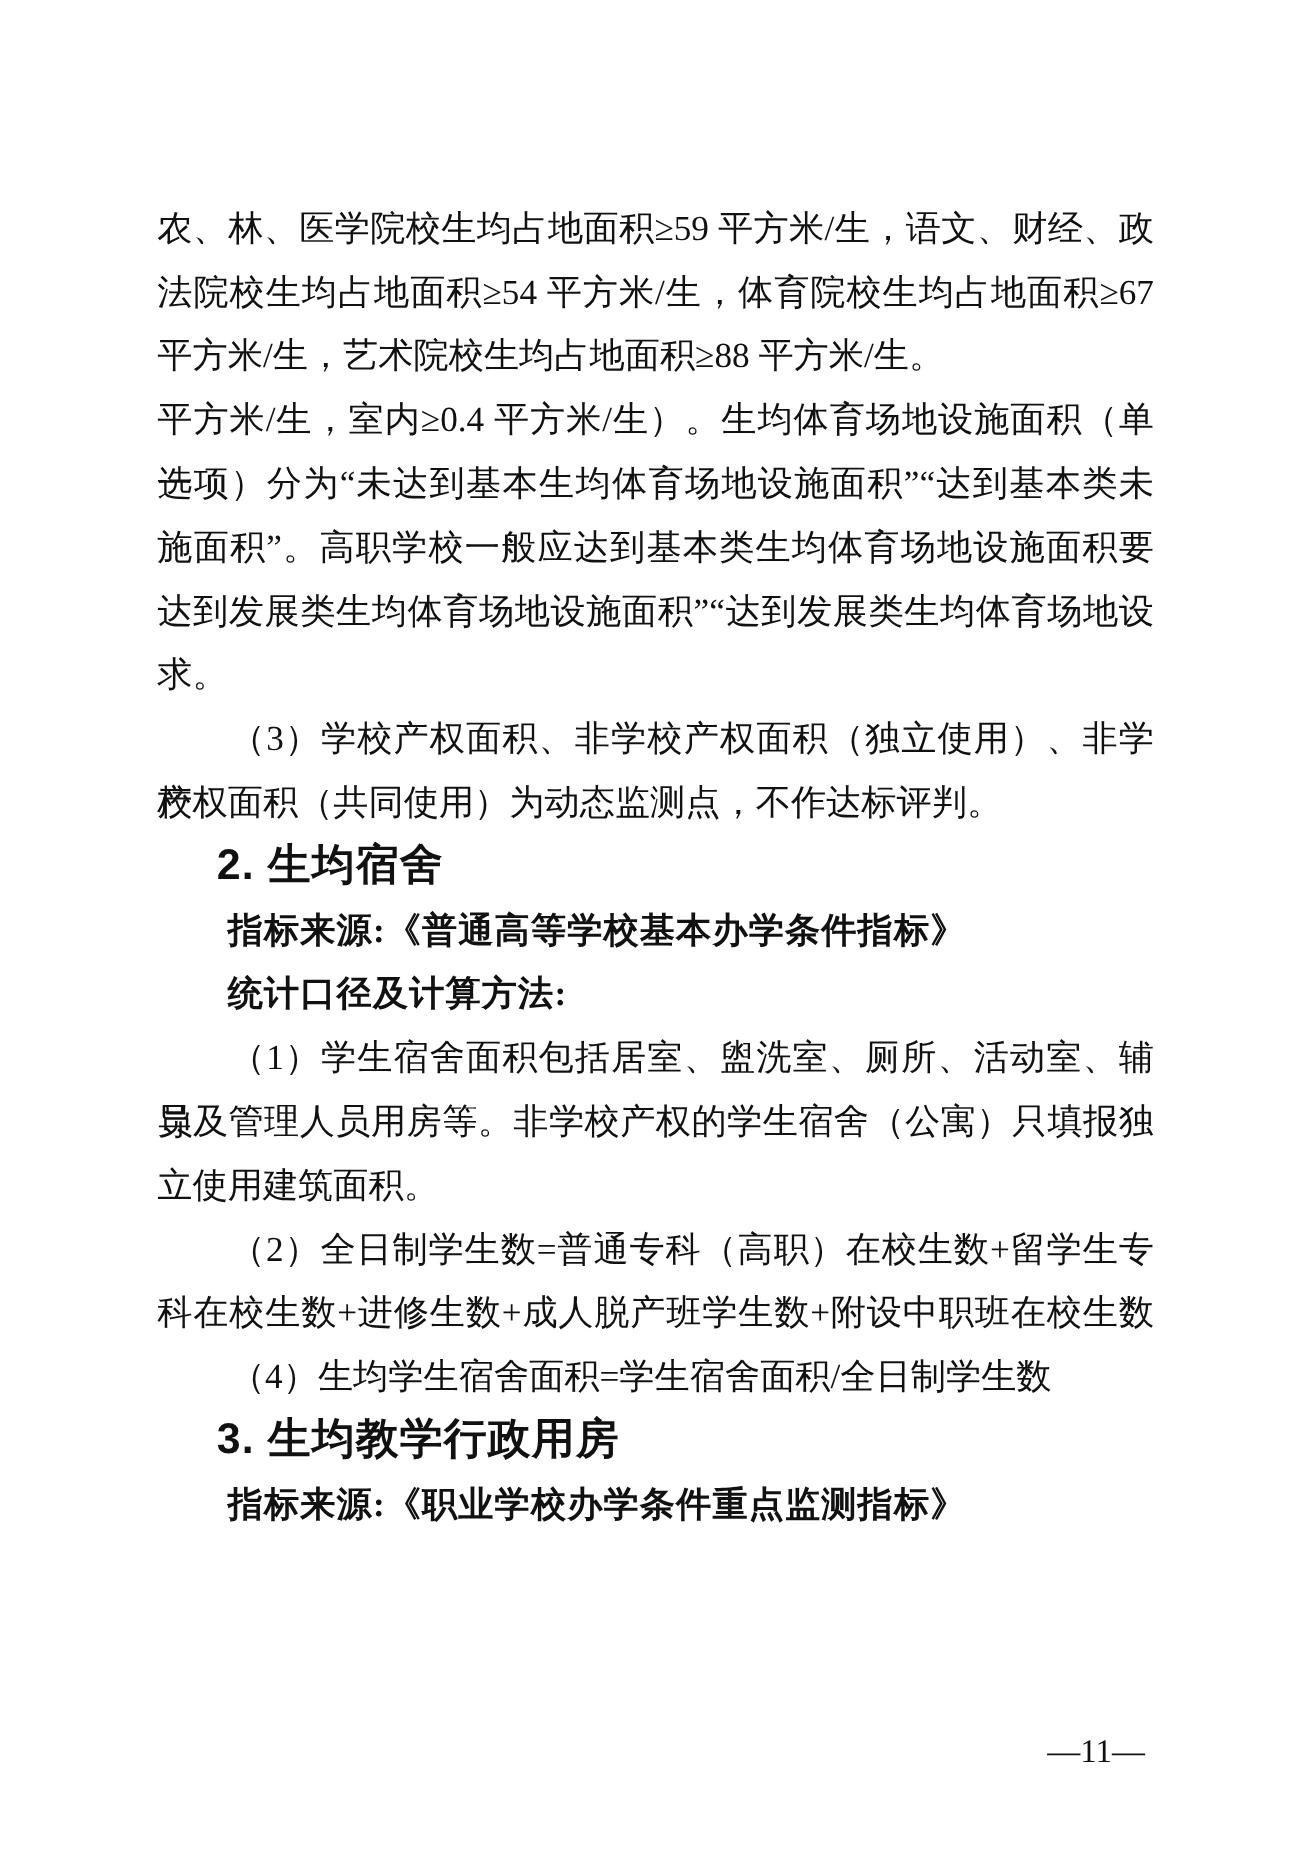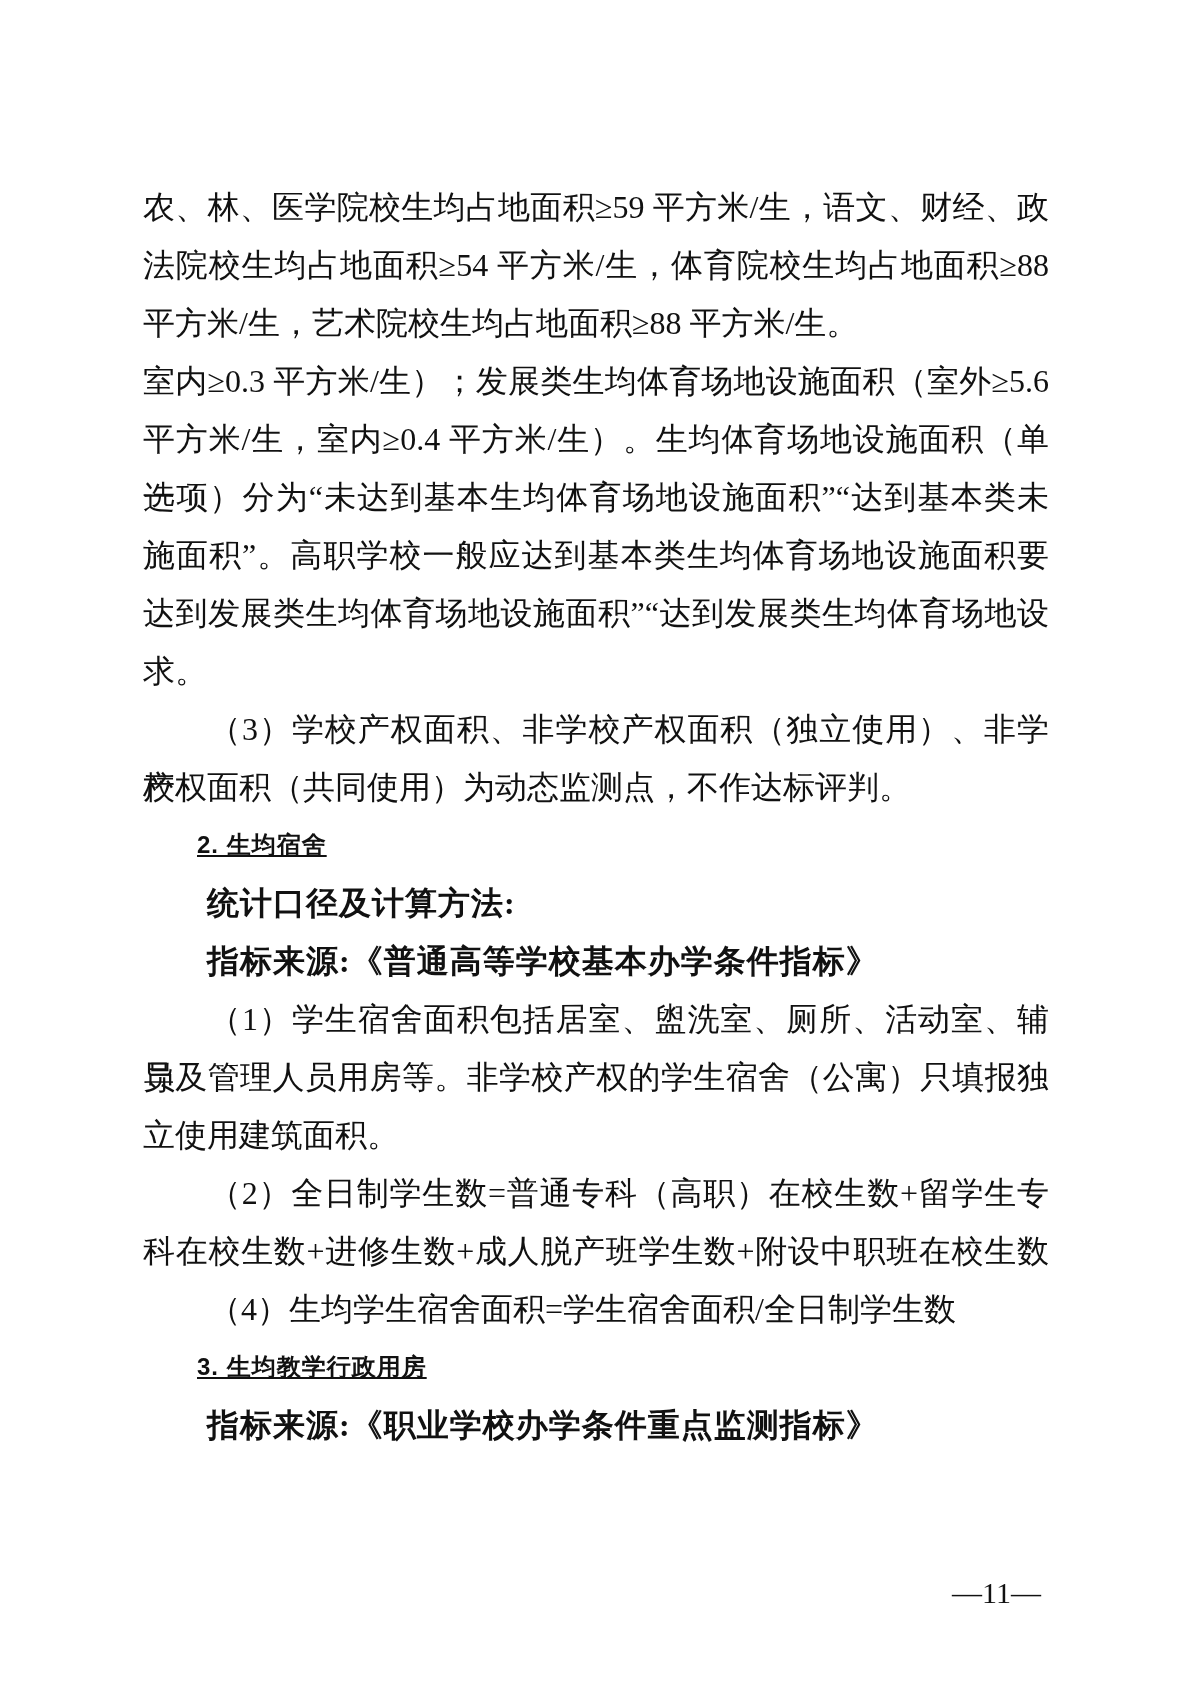--- a/index.html
+++ b/index.html
@@ -38,24 +38,23 @@
   .line.just {
     text-align: justify;
     text-align-last: justify;
   }
   
   .block.body .line.ind { text-indent: 66px; }
   
   .block.heading .line {
     font-family: "Liberation Sans", "DejaVu Sans", sans-serif;
     font-weight: bold;
-    font-size: 24px;
+    font-size: 39px;
     text-indent: 54px;
     letter-spacing: 1px;
-    text-decoration: underline;
   }
   
   .block.source .line {
     font-weight: bold;
     font-size: 32px;
     text-indent: 64px;
     letter-spacing: 1px;
   }
   .pagenum {
     position: absolute;
@@ -68,43 +67,42 @@
     text-align: center;
   }
 </style>
 </head>
 <body>
 
 <div class="page">
   <main class="content">
       <div class="block body">
         <div class="line just">农、林、医学院校生均占地面积≥59 平方米/生，语文、财经、政</div>
-        <div class="line just">法院校生均占地面积≥54 平方米/生，体育院校生均占地面积≥88</div>
+        <div class="line just">法院校生均占地面积≥54 平方米/生，体育院校生均占地面积≥67</div>
         <div class="line">平方米/生，艺术院校生均占地面积≥88 平方米/生。</div>
       </div>
       <div class="block body">
-        <div class="line just">室内≥0.3 平方米/生）；发展类生均体育场地设施面积（室外≥5.6</div>
         <div class="line just">平方米/生，室内≥0.4 平方米/生）。生均体育场地设施面积（单一</div>
         <div class="line just">选项）分为“未达到基本生均体育场地设施面积”“达到基本类未</div>
         <div class="line just">施面积”。高职学校一般应达到基本类生均体育场地设施面积要</div>
         <div class="line just">达到发展类生均体育场地设施面积”“达到发展类生均体育场地设</div>
         <div class="line">求。</div>
       </div>
       <div class="block body">
         <div class="line just ind">（3）学校产权面积、非学校产权面积（独立使用）、非学校</div>
         <div class="line">产权面积（共同使用）为动态监测点，不作达标评判。</div>
       </div>
       <div class="block heading">
         <div class="line">2. 生均宿舍</div>
       </div>
       <div class="block source">
-        <div class="line">统计口径及计算方法:</div>
+        <div class="line">指标来源:《普通高等学校基本办学条件指标》</div>
       </div>
       <div class="block source">
-        <div class="line">指标来源:《普通高等学校基本办学条件指标》</div>
+        <div class="line">统计口径及计算方法:</div>
       </div>
       <div class="block body">
         <div class="line just ind">（1）学生宿舍面积包括居室、盥洗室、厕所、活动室、辅导</div>
         <div class="line just">员及管理人员用房等。非学校产权的学生宿舍（公寓）只填报独</div>
         <div class="line">立使用建筑面积。</div>
       </div>
       <div class="block body">
         <div class="line just ind">（2）全日制学生数=普通专科（高职）在校生数+留学生专</div>
         <div class="line just">科在校生数+进修生数+成人脱产班学生数+附设中职班在校生数</div>
       </div>

